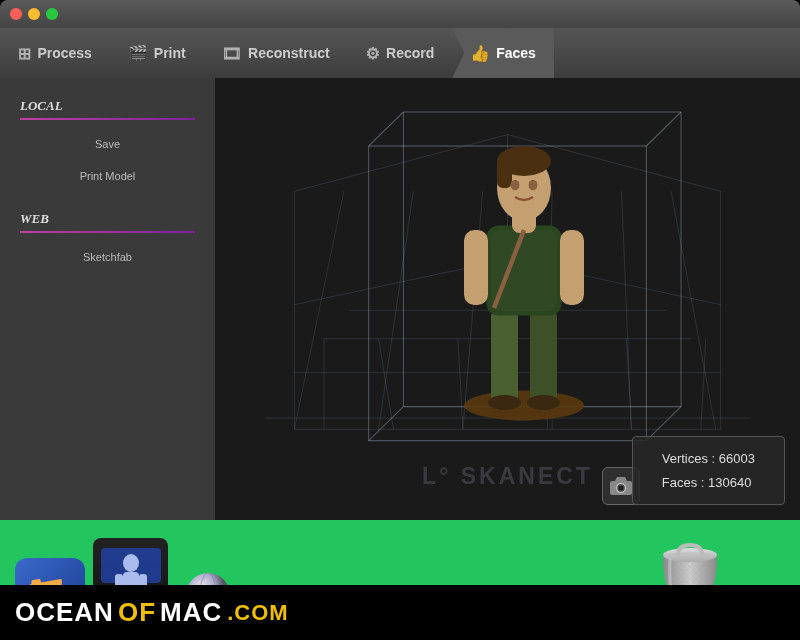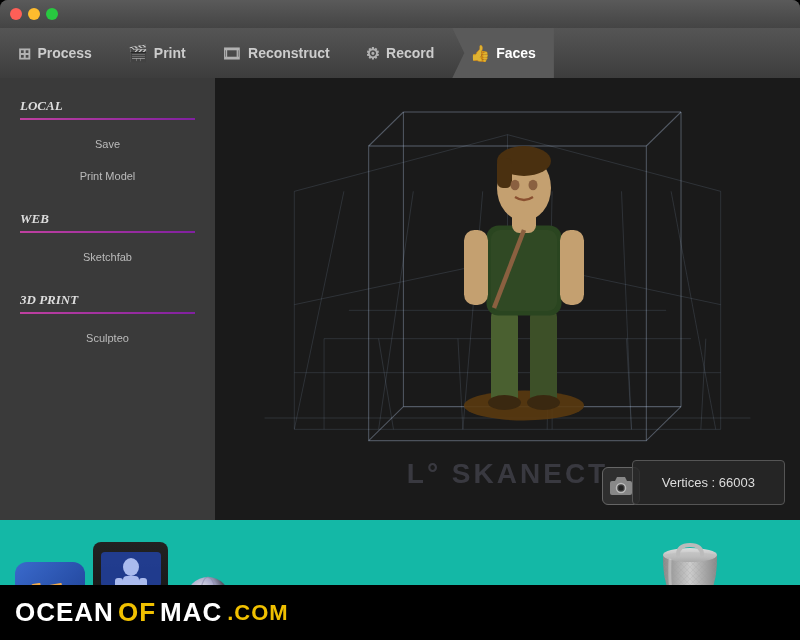--- a/index.html
+++ b/index.html
@@ -158,21 +158,21 @@
       font-size: 20px;
     }
 
     
     .watermark {
       position: absolute;
       bottom: 30px;
       left: 50%;
       transform: translateX(-50%);
       color: rgba(150,150,180,0.25);
-      font-size: 28px;
+      font-size: 23px;
       font-weight: bold;
       letter-spacing: 3px;
       white-space: nowrap;
       pointer-events: none;
     }
 
     
     .viewport-svg {
       position: absolute;
       top: 0; left: 0;
@@ -287,25 +287,20 @@
       <div class="section-gap"></div>
 
       <div>
         <div class="section-title">Web</div>
         <div class="section-divider"></div>
         <button class="panel-btn">Sketchfab</button>
       </div>
 
       <div class="section-gap"></div>
 
-      <div>
-        <div class="section-title">3D Print</div>
-        <div class="section-divider"></div>
-        <button class="panel-btn">Sculpteo</button>
-      </div>
 
     </div>
 
     <div class="viewport">
 
       <svg class="viewport-svg" viewBox="0 0 590 390" preserveAspectRatio="none">
 
         <g stroke="rgba(160,185,220,0.18)" stroke-width="0.8">
 
           <line x1="50" y1="300" x2="540" y2="300"></line>
@@ -391,27 +386,31 @@
           <circle cx="11" cy="11" r="4.5" fill="#444" stroke="#bbb" stroke-width="1.5"></circle>
           <circle cx="11" cy="11" r="2.5" fill="#222"></circle>
         </svg>
       </div>
 
       <div class="stats-box">
         <div>
           <span>Vertices :</span>
           <span>66003</span>
         </div>
+        <div>
+          <span>Faces :</span>
+          <span>130640</span>
+        </div>
       </div>
 
     </div>
   </div>
 </div>
 
-<div class="taskbar" style="height:120px;background:#14b8a6;position:relative;display:flex;align-items:flex-end;">
+<div class="taskbar" style="height:120px;background:#22c55e;position:relative;display:flex;align-items:center;">
 
   <div class="taskbar-items" style="display:flex;gap:8px;padding:8px 15px;align-items:flex-end;">
 
     <div class="taskbar-icon" style="width:70px;height:70px;background:linear-gradient(135deg,#3a6acc,#1a3a8c);border-radius:12px;display:flex;align-items:center;justify-content:center;font-size:36px;color:#fff;">
       📂
     </div>
 
     <div class="taskbar-icon" style="width:75px;height:90px;background:linear-gradient(180deg,#222,#111);border-radius:8px;display:flex;flex-direction:column;align-items:center;justify-content:center;position:relative;overflow:hidden;">
       <svg width="60" height="70" viewBox="0 0 60 70">
 

